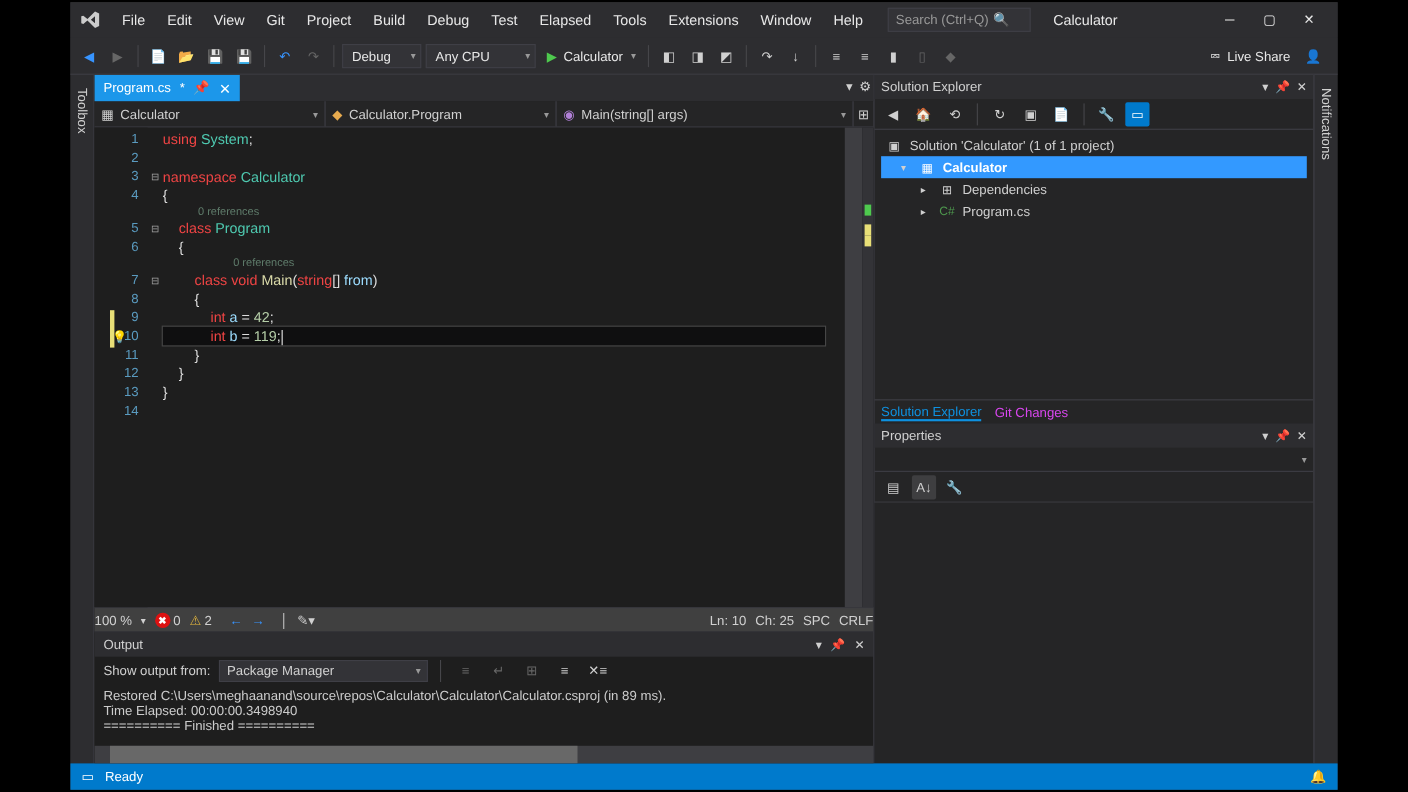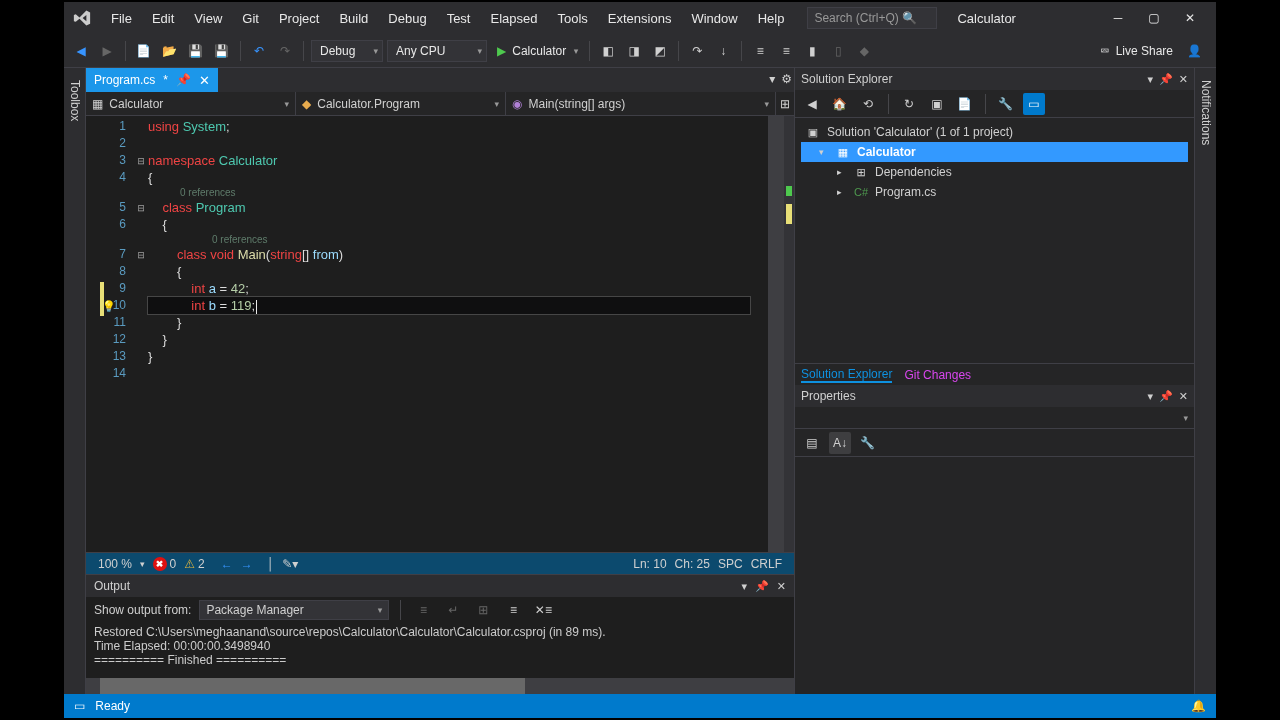--- a/index.html
+++ b/index.html
@@ -51,21 +51,21 @@
 .mth{ color:#dcdcaa;}
 .num{ color:#b5cea8;}
 .var{ color:#9cdcfe;}
 .punct{ color:#dcdcdc;}
 .current-line{ background:#0f0f10; outline:1px solid #464646;}
 .change-bar{ position:absolute; width:4px; background:#e8df77;}
 .lightbulb{ position:absolute; left:-46px; color:#ffc800; font-size:11px;}
 .v-scroll{ width:16px; background:#3e3e42;}
 .overview-ruler{ width:10px; background:#333337; position:relative;}
 .ovr-mark{ position:absolute; width:6px; height:10px; left:2px;}
-.status-row{ height:22px; background:#0c4a6e; border-top:1px solid #3f3f46; display:flex; align-items:center; padding:0 12px; gap:8px; color:#d0d0d0; font-size:12px;}
+.status-row{ height:22px; background:#404040; border-top:1px solid #3f3f46; display:flex; align-items:center; padding:0 0; gap:8px; color:#d0d0d0; font-size:12px;}
 .err-badge{ display:flex; align-items:center; gap:3px;}
 .err-circle{ width:14px;height:14px;border-radius:50%;background:#d11;color:#fff;display:flex;align-items:center;justify-content:center;font-size:9px;font-weight:bold;}
 .warn-tri{ color:#e6b83c;}
 
 .right-col{ width:400px; display:flex; flex-direction:column; background:#252526; border-left:1px solid #3f3f46;}
 .panel-header{ height:22px; background:#2d2d30; display:flex; align-items:center; padding:0 6px; color:#d0d0d0; font-size:12px; gap:6px;}
 .panel-header .spacer{ flex:1;}
 .panel-toolbar{ height:28px; display:flex; align-items:center; padding:0 6px; gap:6px; border-bottom:1px solid #3f3f46;}
 .panel-search{ height:26px; padding:3px 6px;}
 .panel-search-input{ width:100%; height:20px; background:#333337; border:1px solid #3f3f46; color:#999; padding:0 6px; font-size:12px; display:flex; align-items:center; justify-content:space-between;}

